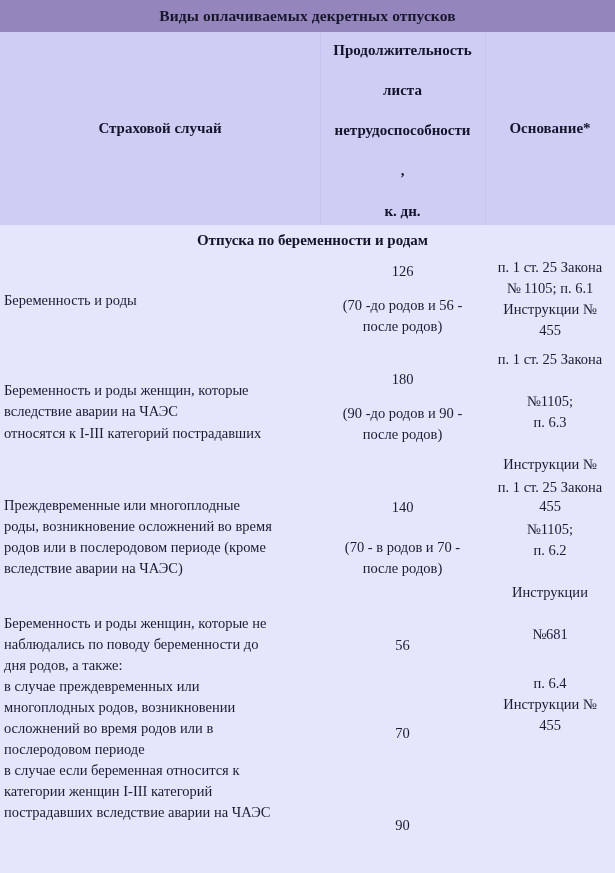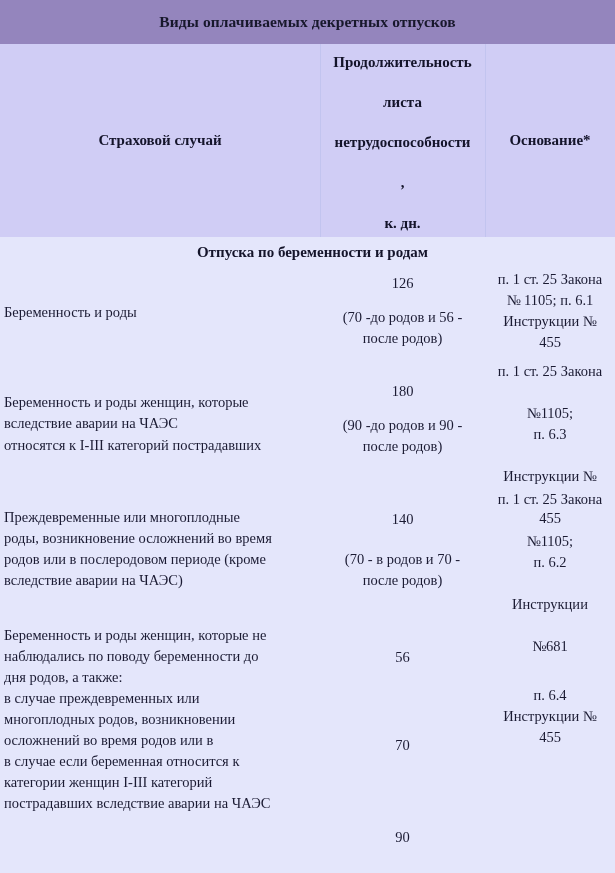--- a/index.html
+++ b/index.html
@@ -20,21 +20,21 @@
     width: 615px;
     height: 873px;
     box-sizing: border-box;
     background: #e4e6fb;
     display: flex;
     flex-direction: column;
   }
 
   
   .title-bar {
-    height: 44px;
+    height: 32px;
     background: #9485bd;
     display: flex;
     align-items: center;
     justify-content: center;
     flex: 0 0 auto;
   }
   .title-bar .title-text {
     font-size: 15.5px;
     font-weight: bold;
     color: #18182c;
@@ -310,20 +310,21 @@
       <div class="cell case">
         <div class="sub-block b1">
           <span>Беременность и роды женщин, которые не</span><br>
           <span>наблюдались по поводу беременности до</span><br>
           <span>дня родов, а также:</span>
         </div>
         <div class="sub-block b2">
           <span>в случае преждевременных или</span><br>
           <span>многоплодных родов, возникновении</span><br>
           <span>осложнений во время родов или в</span><br>
+          <span>послеродовом периоде</span>
         </div>
         <div class="sub-block b3">
           <span>в случае если беременная относится к</span><br>
           <span>категории женщин I-III категорий</span><br>
           <span>пострадавших вследствие аварии на ЧАЭС</span>
         </div>
       </div>
       <div class="cell dur">
         <div class="dur-slot s1">
           <span class="num">56</span>

